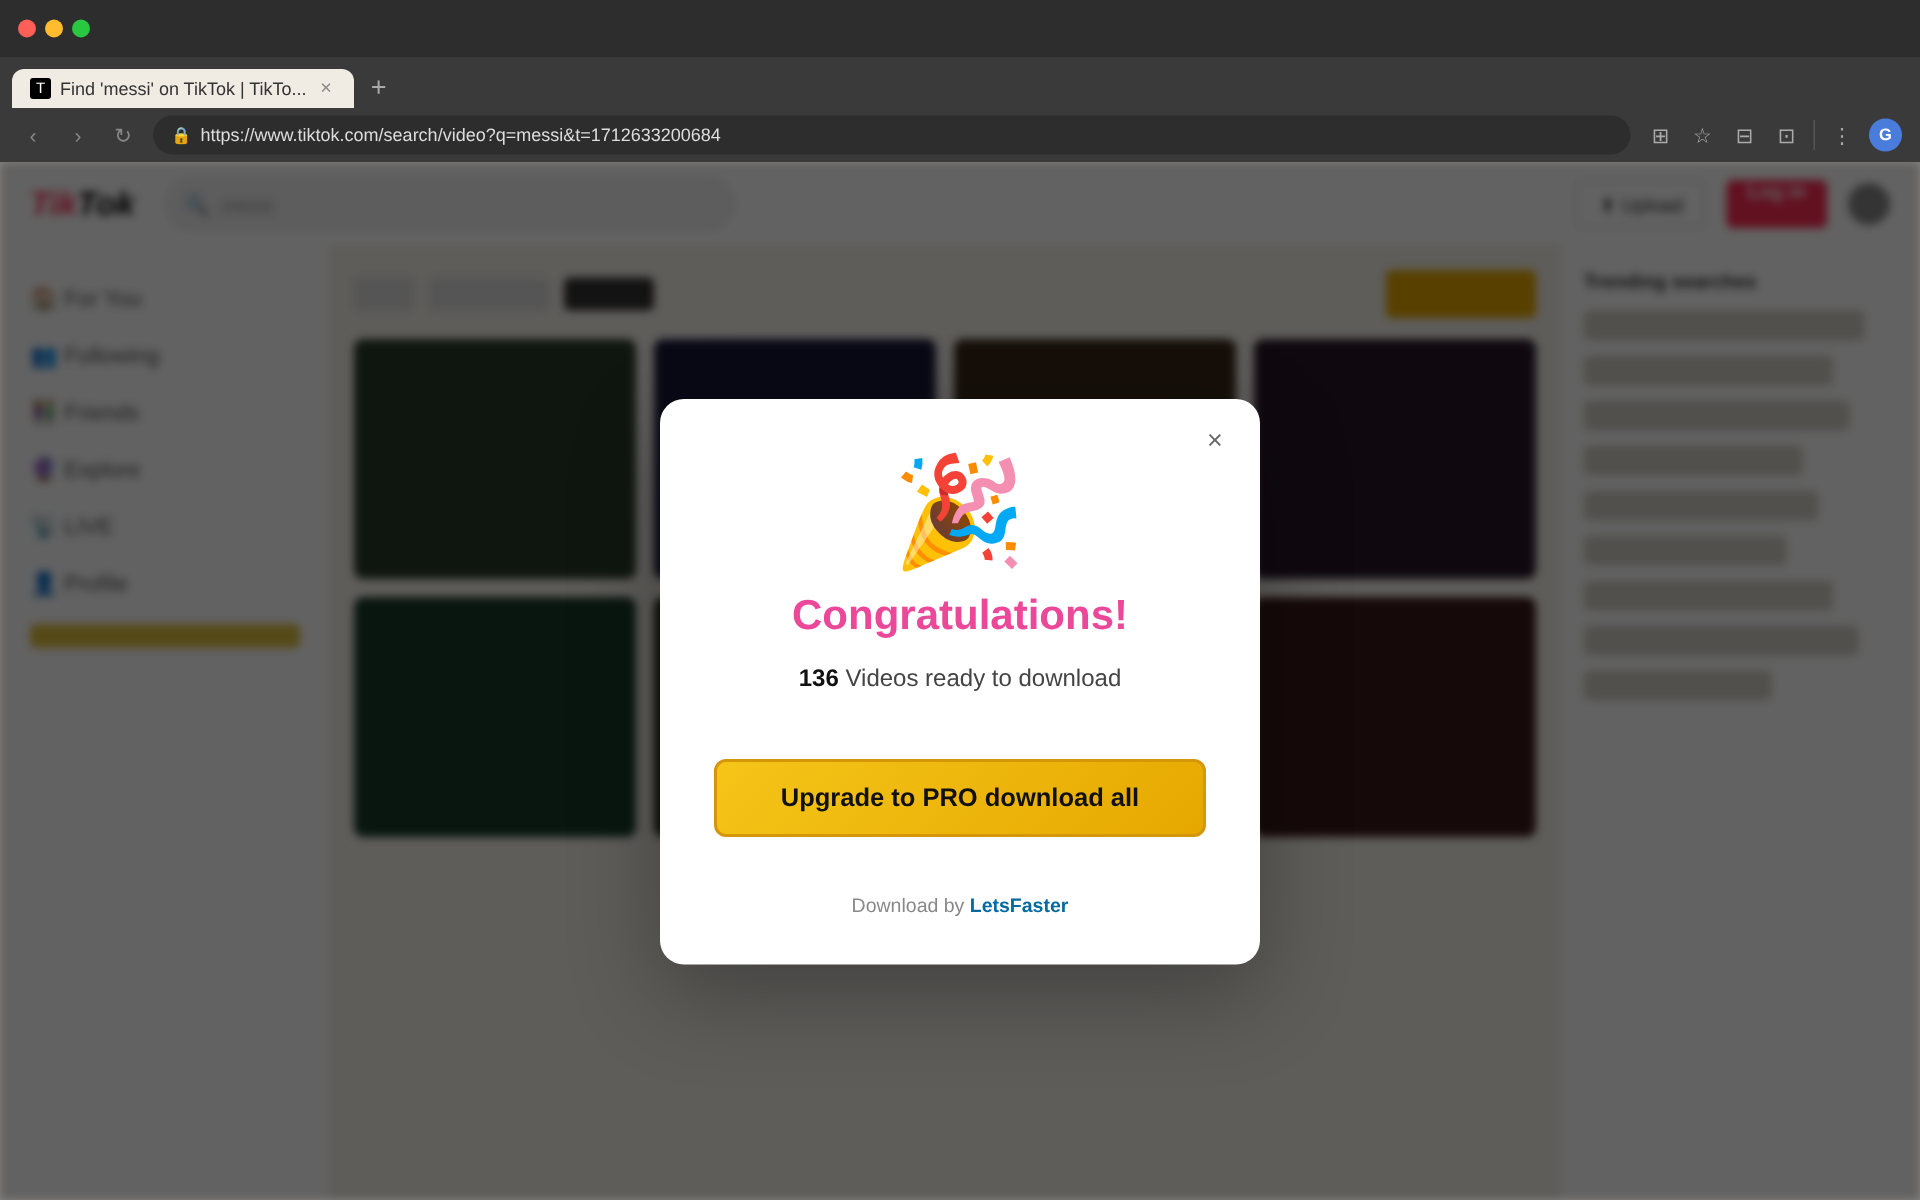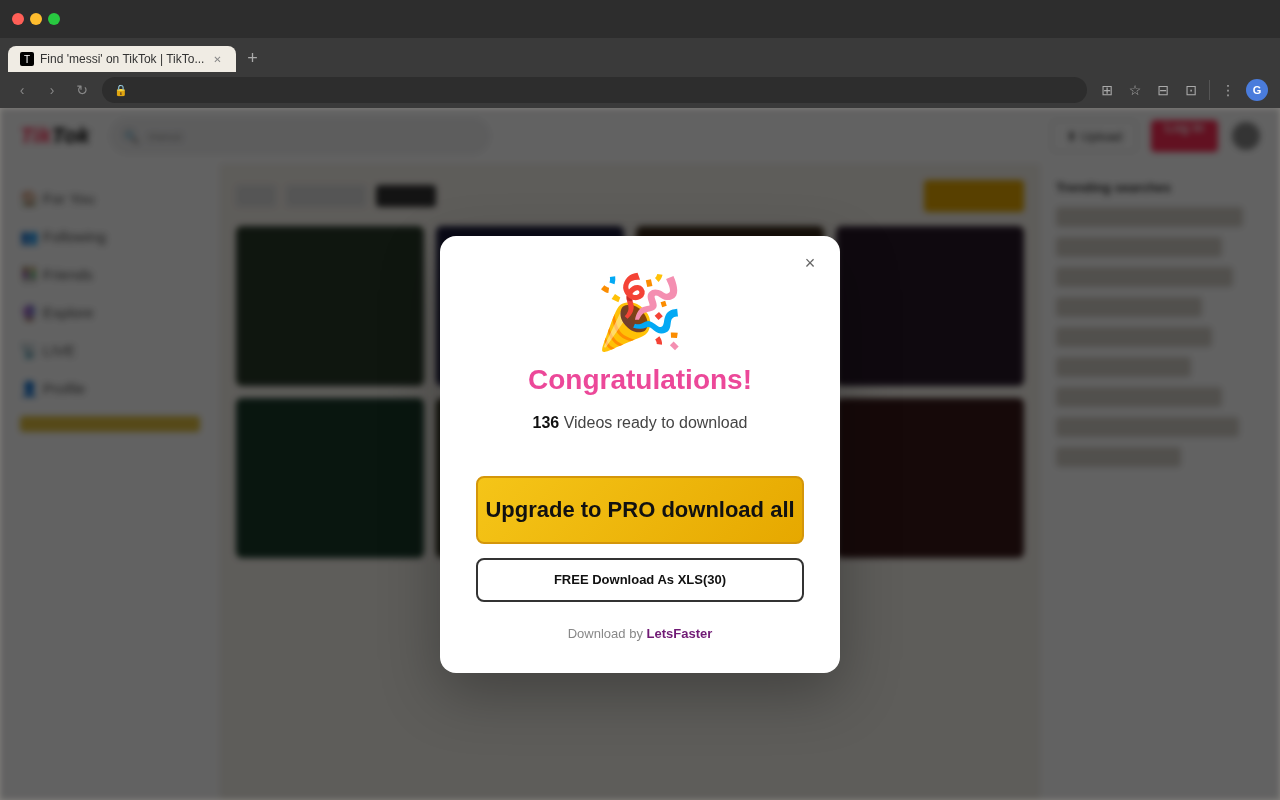--- a/index.html
+++ b/index.html
@@ -377,25 +377,25 @@
       margin-bottom: 44px;
     }
 
     .modal-subtitle strong {
       font-weight: 800;
       color: #111;
     }
 
     .btn-pro {
       width: 100%;
-      height: 68px;
+      height: 52px;
       background: linear-gradient(135deg, #f5c518, #e6a800);
       border: 2px solid #d4960a;
       border-radius: 8px;
-      font-size: 22px;
+      font-size: 17px;
       font-weight: 700;
       color: #111;
       cursor: pointer;
       margin-bottom: 14px;
     }
 
     .btn-free-row {
       display: flex;
       gap: 10px;
       margin-bottom: 24px;
@@ -412,21 +412,21 @@
       color: #111;
       cursor: pointer;
     }
 
     .modal-footer {
       font-size: 13px;
       color: #888;
     }
 
     .modal-footer a {
-      color: #701a75;
+      color: #0369a1;
       text-decoration: none;
       font-weight: 600;
     }
   </style>
 </head>
 <body>
 
 <div class="browser-frame">
 
   <div class="title-bar">
@@ -446,20 +446,21 @@
     <div class="tab-new">+</div>
   </div>
 
   <div class="address-bar">
     <div class="nav-btn">‹</div>
     <div class="nav-btn">›</div>
     <div class="nav-btn">↻</div>
 
     <div class="url-bar">
       <span class="url-icon">🔒</span>
+      <span>https://www.tiktok.com/search/video?q=messi&amp;t=1712633200684</span>
     </div>
 
     <div class="address-bar-right">
       <div class="toolbar-icon">⊞</div>
       <div class="toolbar-icon">☆</div>
       <div class="toolbar-icon">⊟</div>
       <div class="toolbar-icon">⊡</div>
       <div style="width:1px;height:20px;background:#555;"></div>
       <div class="toolbar-icon">⋮</div>
       <div class="avatar-circle">G</div>
@@ -538,21 +539,20 @@
 
         <div class="modal-title">Congratulations!</div>
 
         <div class="modal-subtitle">
           <strong>136</strong><span> Videos ready to download</span>
         </div>
 
         <button class="btn-pro">Upgrade to PRO download all</button>
 
         <div class="btn-free-row">
-          <button class="btn-free">FREE Download As XLS(30)</button>
         </div>
 
         <div class="modal-footer">
           <span>Download by </span><a href="#">LetsFaster</a>
         </div>
 
       </div>
     </div>
 
   </div>

